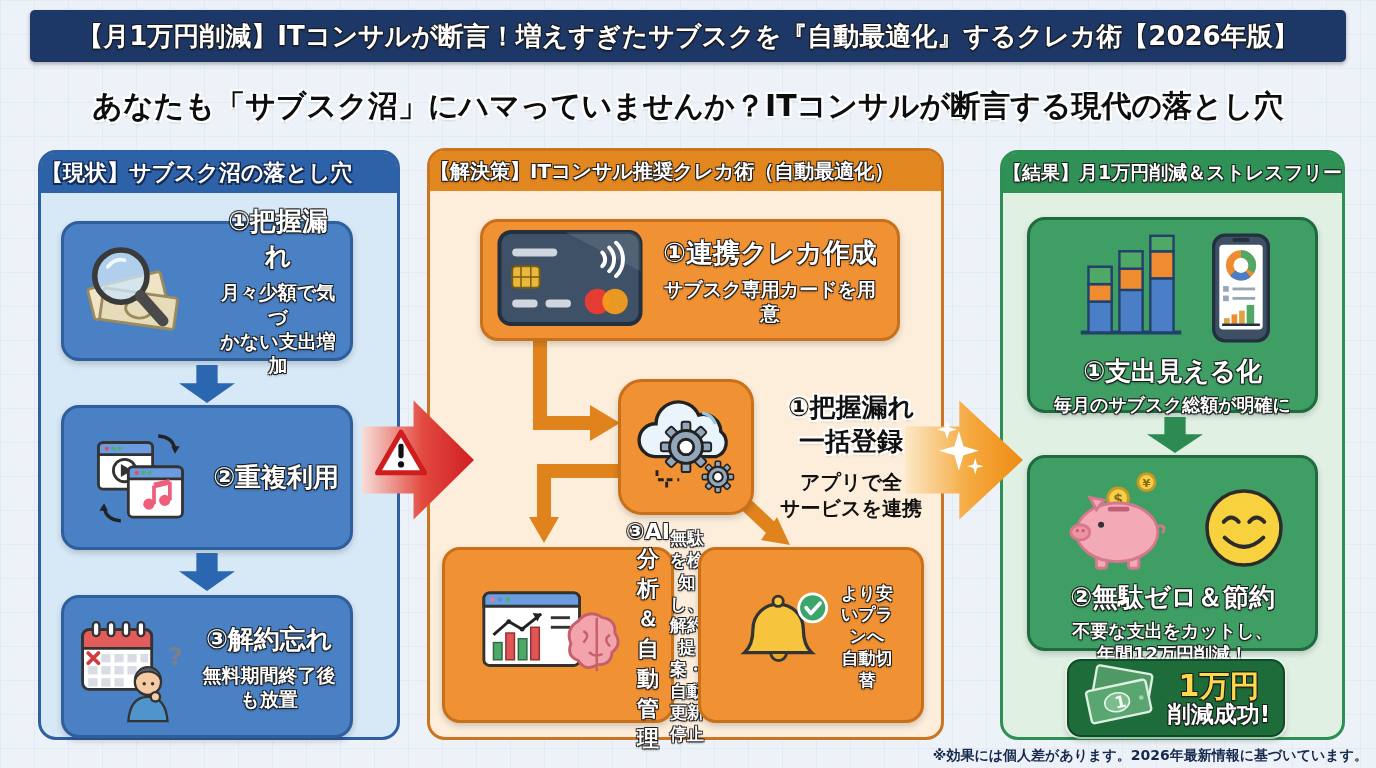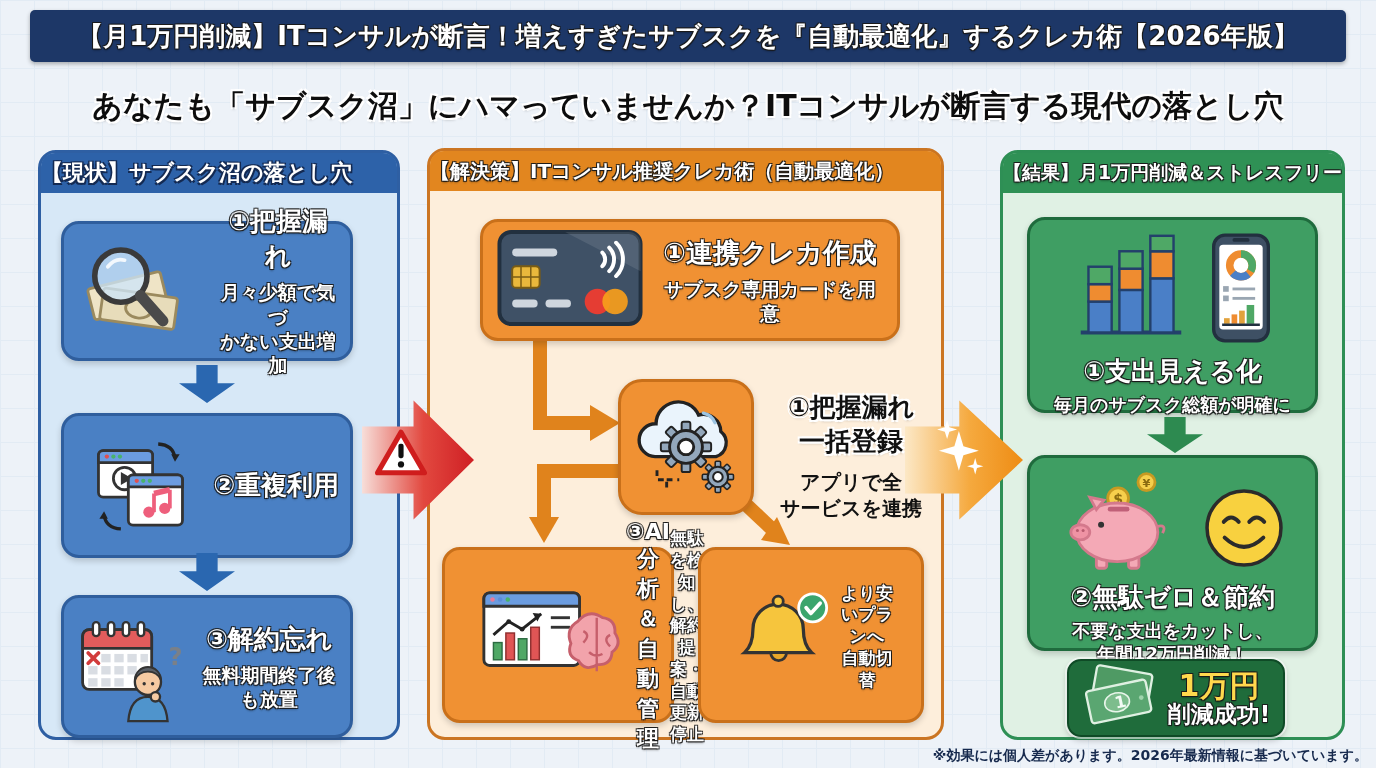--- a/index.html
+++ b/index.html
@@ -143,21 +143,21 @@
       </div>
       <div class="txt">
         <div class="title ol-dark-sm">①把握漏れ</div>
         <div class="desc ol-dark-sm">月々少額で気づ
 かない支出増加</div>
       </div>
     </div>
 
     <div class="block-arrow ba-blue" style="left:138px; top:212px;"></div>
 
-    <div class="card b-card" style="top:260px; height:145px;padding-left:24px;">
+    <div class="card b-card" style="top:252px; height:145px;padding-left:24px;">
       <div class="icon-box">
         <svg width="112" height="112" viewBox="0 0 120 120">
           <rect x="8" y="22" width="58" height="50" rx="5" fill="#fff" stroke="#333" stroke-width="3"></rect>
           <path d="M8,35 v-8 a5,5 0 0 1 5,-5 h48 a5,5 0 0 1 5,5 v8 Z" fill="#6b9ce0" stroke="#333" stroke-width="3"></path>
           <circle cx="17" cy="28.5" r="2.3" fill="#e05050"></circle>
             <circle cx="24" cy="28.5" r="2.3" fill="#49b36b"></circle>
             <circle cx="31" cy="28.5" r="2.3" fill="#49b36b"></circle>
           <circle cx="36" cy="52" r="12" fill="none" stroke="#333" stroke-width="3"></circle>
           <path d="M32,45 L44,52 L32,59 Z" fill="#333"></path>
           <rect x="40" y="48" width="58" height="54" rx="5" fill="#fff" stroke="#333" stroke-width="3"></rect>

